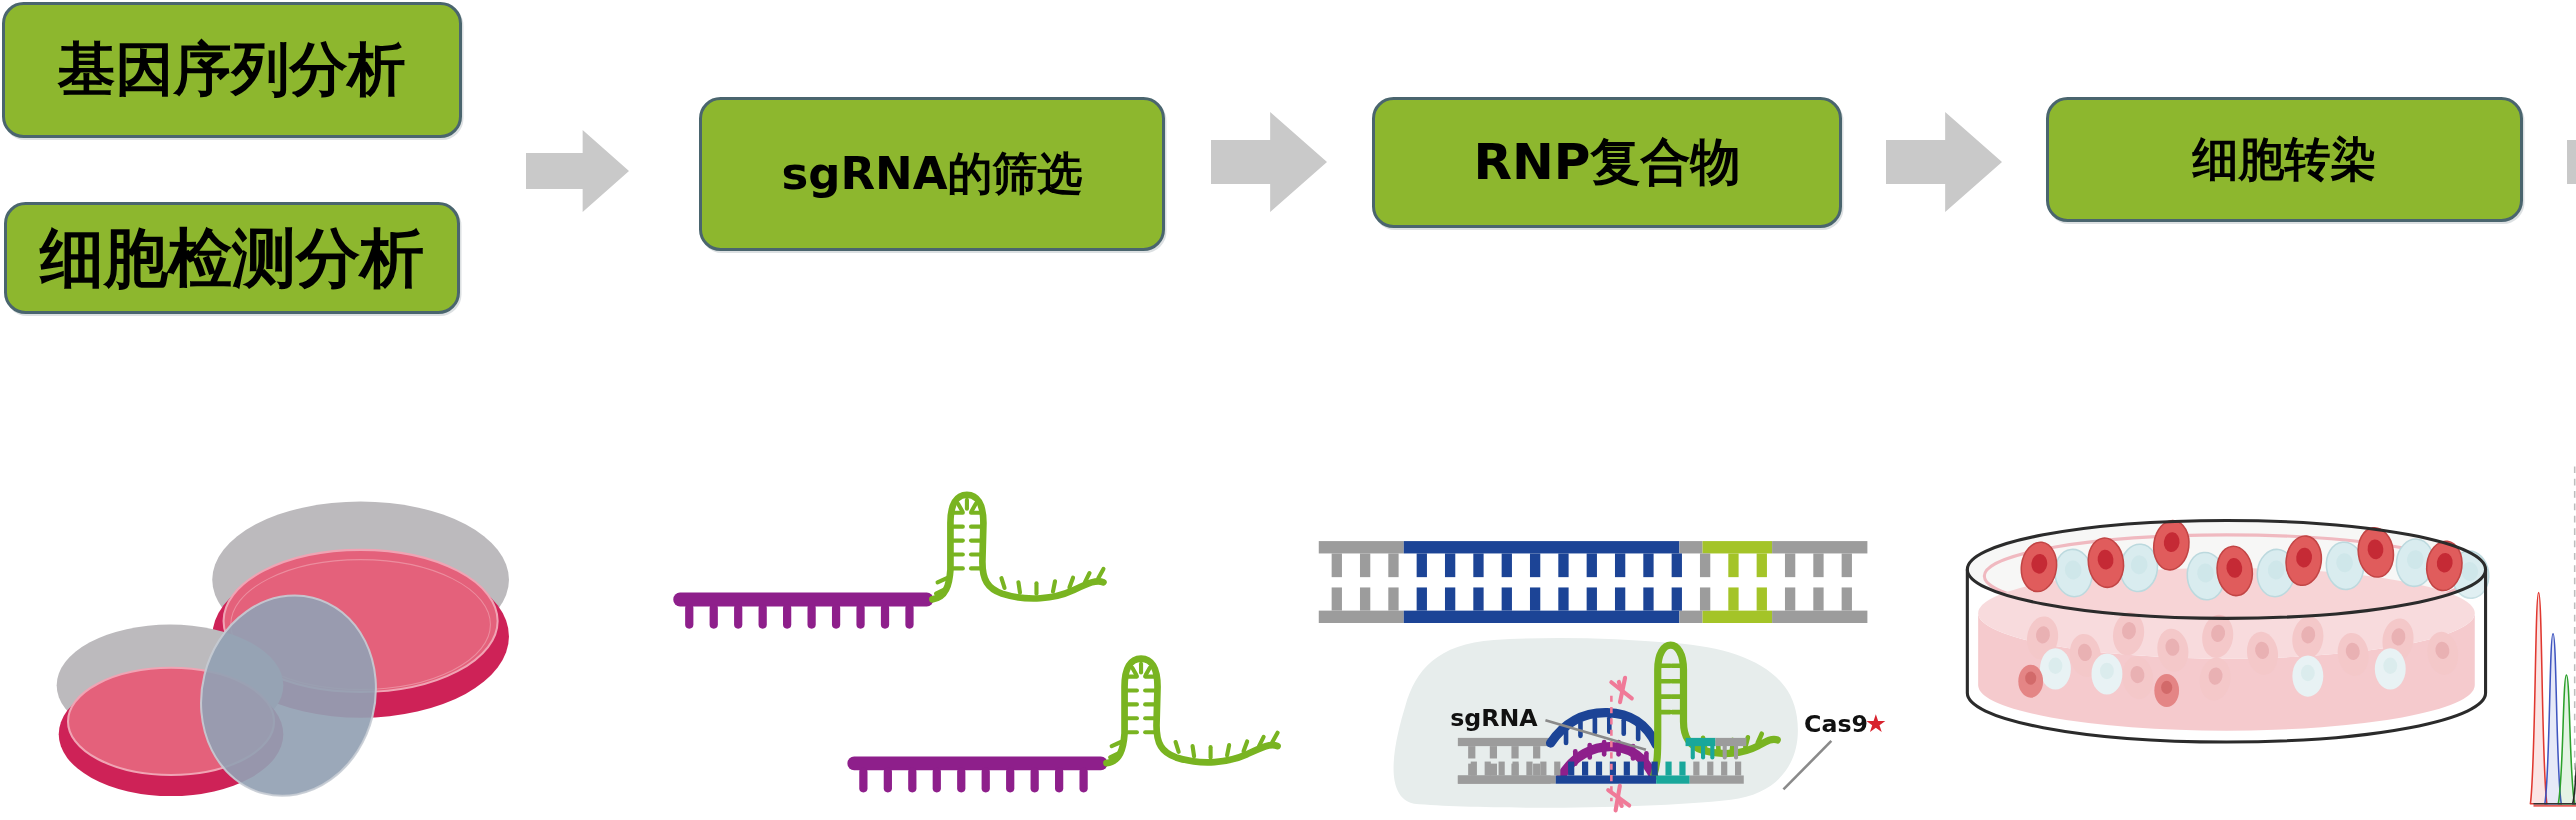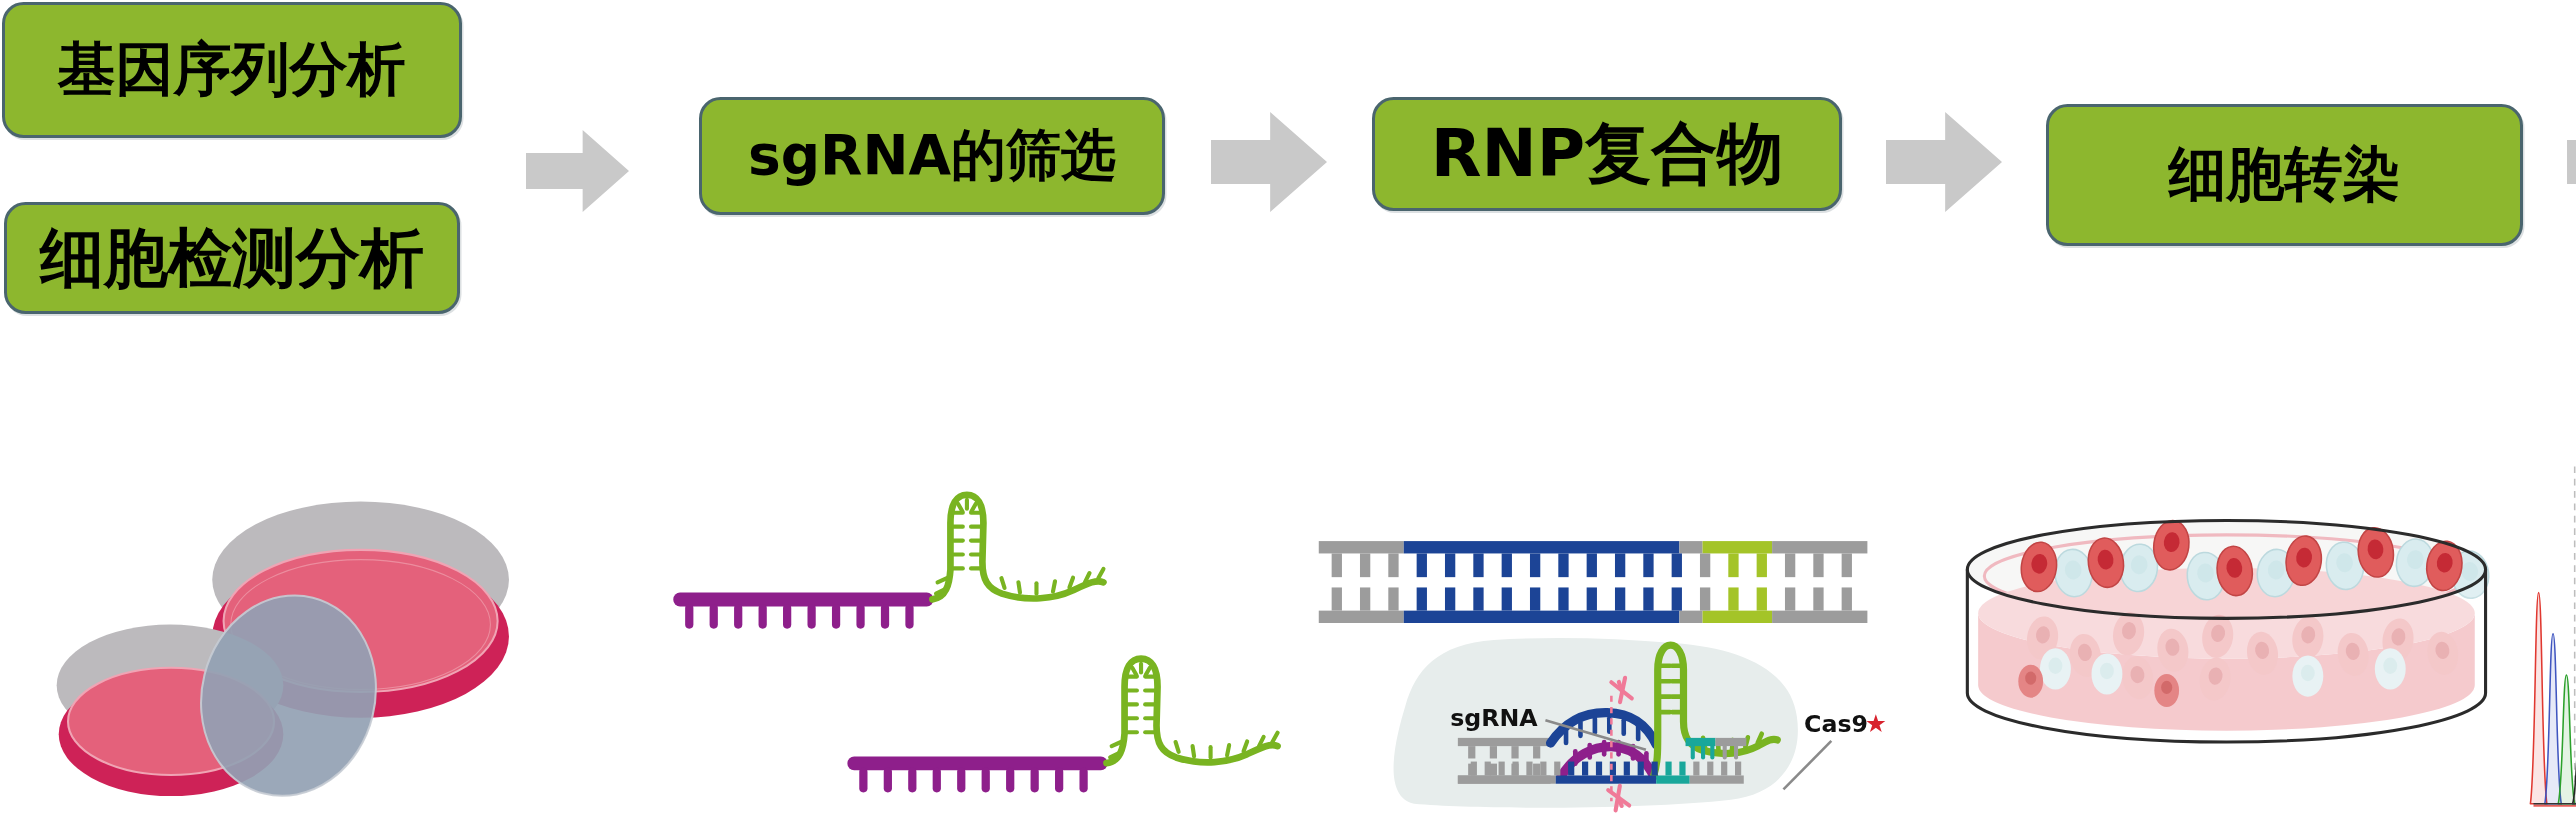--- a/index.html
+++ b/index.html
@@ -5,23 +5,23 @@
   html,body{margin:0;padding:0;background:#ffffff;}
   #stage{position:relative;width:3980px;height:821px;background:#ffffff;overflow:hidden;
          font-family:"DejaVu Sans","Liberation Sans",sans-serif;}
   #art{position:absolute;left:0;top:0;}
   .box{position:absolute;box-sizing:border-box;background:#8db72e;border:3.6px solid #4a656e;
        border-radius:21.6px;display:flex;align-items:center;justify-content:center;
        font-weight:bold;color:#000;text-align:center;white-space:nowrap;
        box-shadow:1.5px 2.1px 0 rgba(60,84,92,.18);}
   .b1{left:1.5px;top:1.5px;width:460px;height:136px;font-size:58px;text-align:right;}
   .b2{left:4.1px;top:202px;width:456px;height:112px;font-size:64px;}
-  .b3{left:699px;top:97px;width:466px;height:118px;font-size:55px;}
-  .b4{left:1372px;top:97px;width:470px;height:114px;font-size:66px;justify-content:center;}
-  .b5{left:2046px;top:104px;width:477px;height:142px;font-size:58px;}
+  .b3{left:699px;top:97px;width:466px;height:154px;font-size:45px;}
+  .b4{left:1372px;top:97px;width:470px;height:131px;font-size:50px;justify-content:center;}
+  .b5{left:2046px;top:97px;width:477px;height:125px;font-size:46px;}
   .arrow{position:absolute;background:#c9c9c9;}
   .a1{left:526px;top:130px;width:103px;height:82px;
       clip-path:polygon(0 28%,55% 28%,55% 0,100% 50%,55% 100%,55% 72%,0 72%);}
   .a2,.a3,.a4{width:116px;height:100px;
       clip-path:polygon(0 28%,51% 28%,51% 0,100% 50%,51% 100%,51% 72%,0 72%);}
   .a2{left:1211px;top:112px;}
   .a3{left:1886px;top:112px;}
   .a4{left:2567px;top:112px;}
 </style>
 </head>

